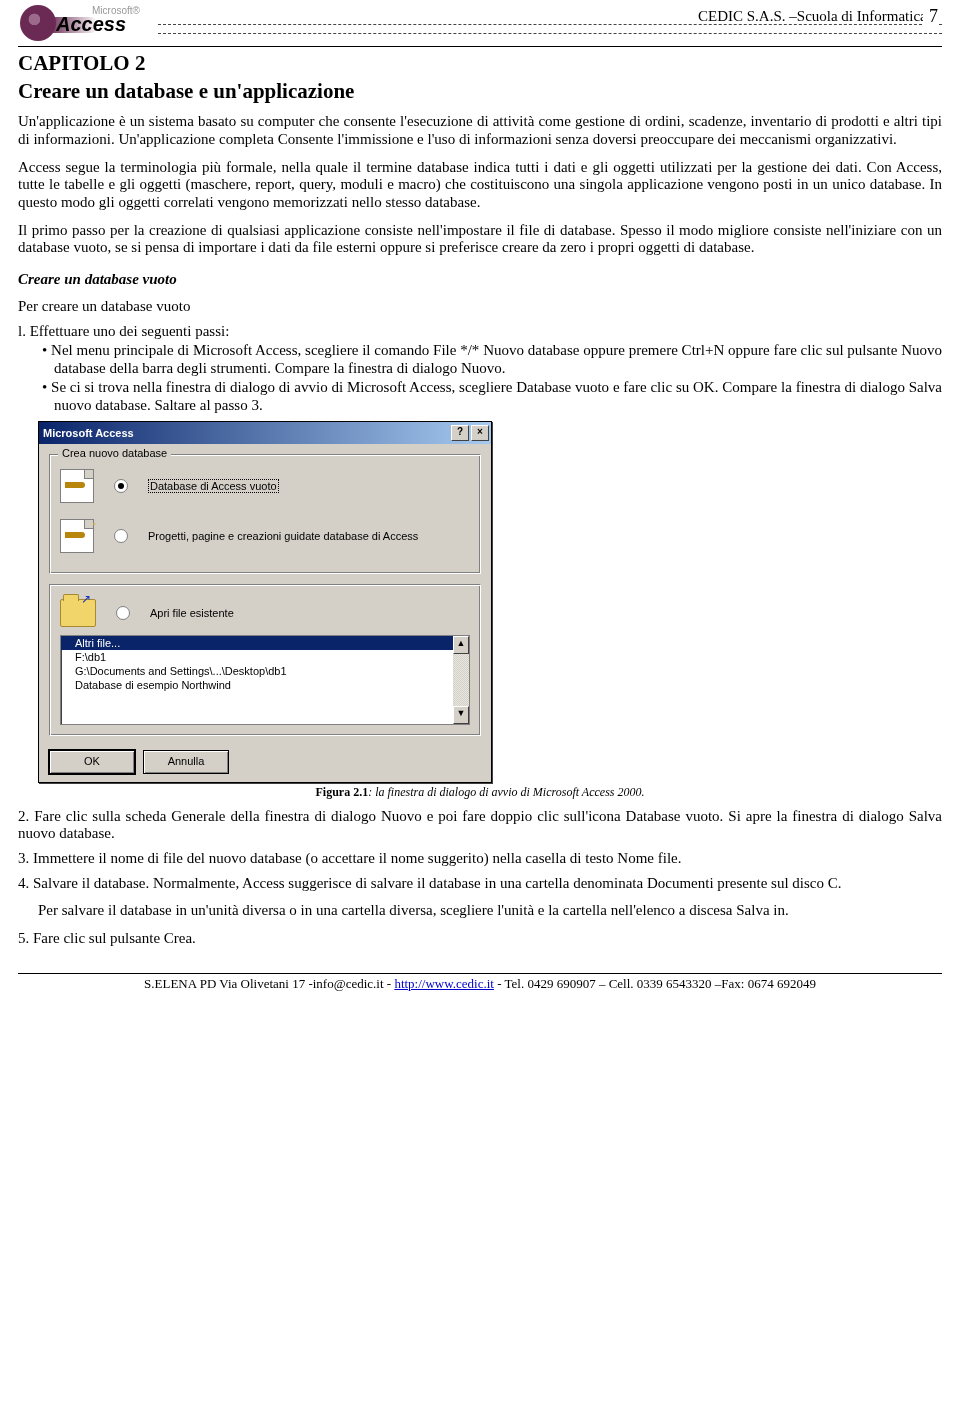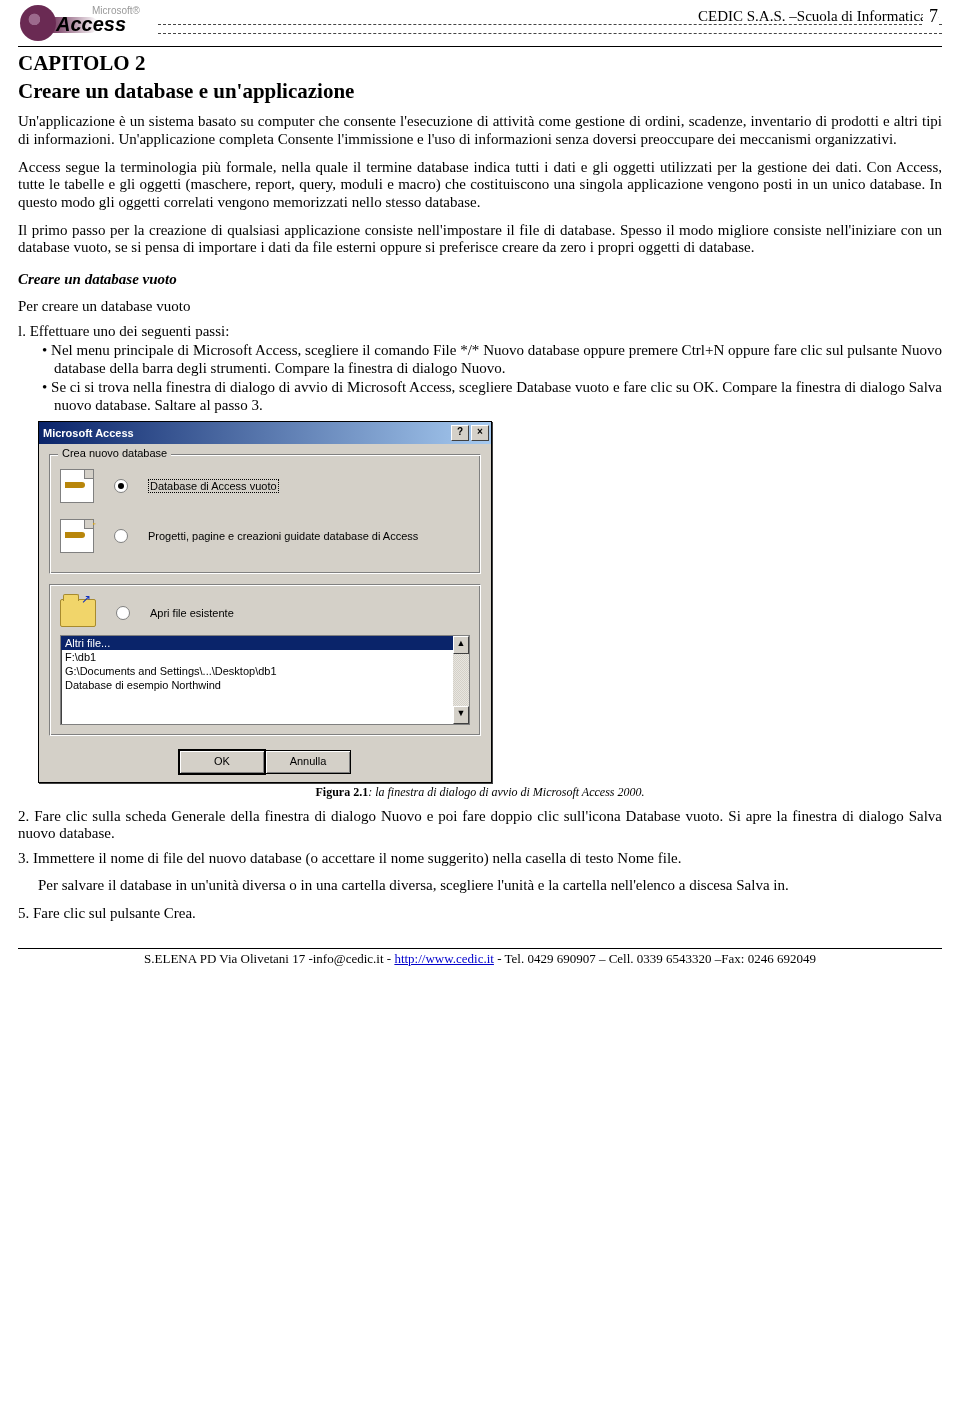--- a/index.html
+++ b/index.html
@@ -285,21 +285,21 @@
     box-shadow: inset 1px 1px 0 #404040, inset -1px -1px 0 #fff;
     height: 88px;
     display: flex;
   }
   .listbox .items {
     flex: 1;
     overflow: hidden;
     font-size: 11px;
   }
   .listbox .items div {
-    padding: 1px 4px;
+    padding: 1px 14px;
     white-space: nowrap;
   }
   .listbox .items div.sel {
     background: #0a246a;
     color: #fff;
   }
   .scrollbar {
     width: 16px;
     background: #d4d0c8;
     display: flex;
@@ -311,21 +311,22 @@
     border: 1px solid #fff;
     border-right-color: #404040;
     border-bottom-color: #404040;
     text-align: center;
     line-height: 12px;
     font-size: 9px;
   }
   .strack { flex: 1; background: repeating-conic-gradient(#d4d0c8 0 25%, #e8e6e0 0 50%) 0 0/2px 2px; }
   .dlg-buttons {
     display: flex;
-    justify-content: center;
+    justify-content: flex-start;
+    gap: 8px;
     padding-top: 4px;
   }
   .btn {
     width: 84px;
     height: 22px;
     background: #d4d0c8;
     border: 1px solid #000;
     box-shadow: inset 1px 1px 0 #fff, inset -1px -1px 0 #808080;
     text-align: center;
     line-height: 20px;
@@ -443,20 +444,21 @@
     </div>
 
   </div>
 
   <div class="caption">
     <b>Figura 2.1</b><i>: la finestra di dialogo di avvio di Microsoft Access 2000.</i>
   </div>
 
   <div class="num-item" style="margin-left:0; padding-left:0; text-align:justify">2. Fare clic sulla scheda Generale della finestra di dialogo Nuovo e poi fare doppio clic sull'icona Database vuoto. Si apre la finestra di dialogo Salva nuovo database.</div>
   <div class="num-item">3. Immettere il nome di file del nuovo database (o accettare il nome suggerito) nella casella di testo Nome file.</div>
+  <div class="num-item">4. Salvare il database. Normalmente, Access suggerisce di salvare il database in una cartella denominata Documenti presente sul disco C.</div>
   <p class="body" style="margin-left:20px">Per salvare il database in un'unità diversa o in una cartella diversa, scegliere l'unità e la cartella nell'elenco a discesa Salva in.</p>
   <div class="num-item">5. Fare clic sul pulsante Crea.</div>
 
   <div class="footer-rule">
-    <span>S.ELENA  PD  Via Olivetani 17 -info@cedic.it - </span><a>http://www.cedic.it</a><span>  - Tel. 0429 690907 – Cell. 0339 6543320 –Fax: 0246 692049</span>
+    <span>S.ELENA  PD  Via Olivetani 17 -info@cedic.it - </span><a>http://www.cedic.it</a><span>  - Tel. 0429 690907 – Cell. 0339 6543320 –Fax: 0674 692049</span>
   </div>
 
 </div>
 
 </body></html>

